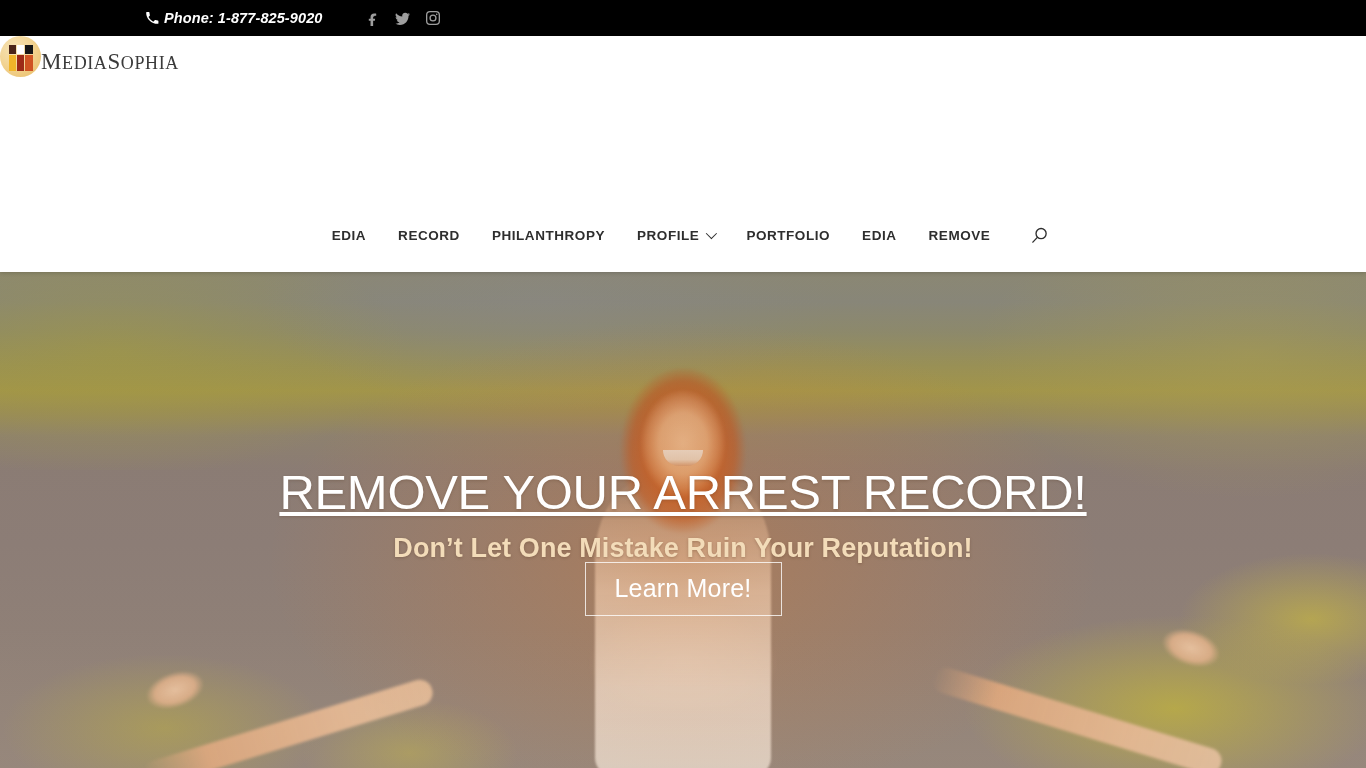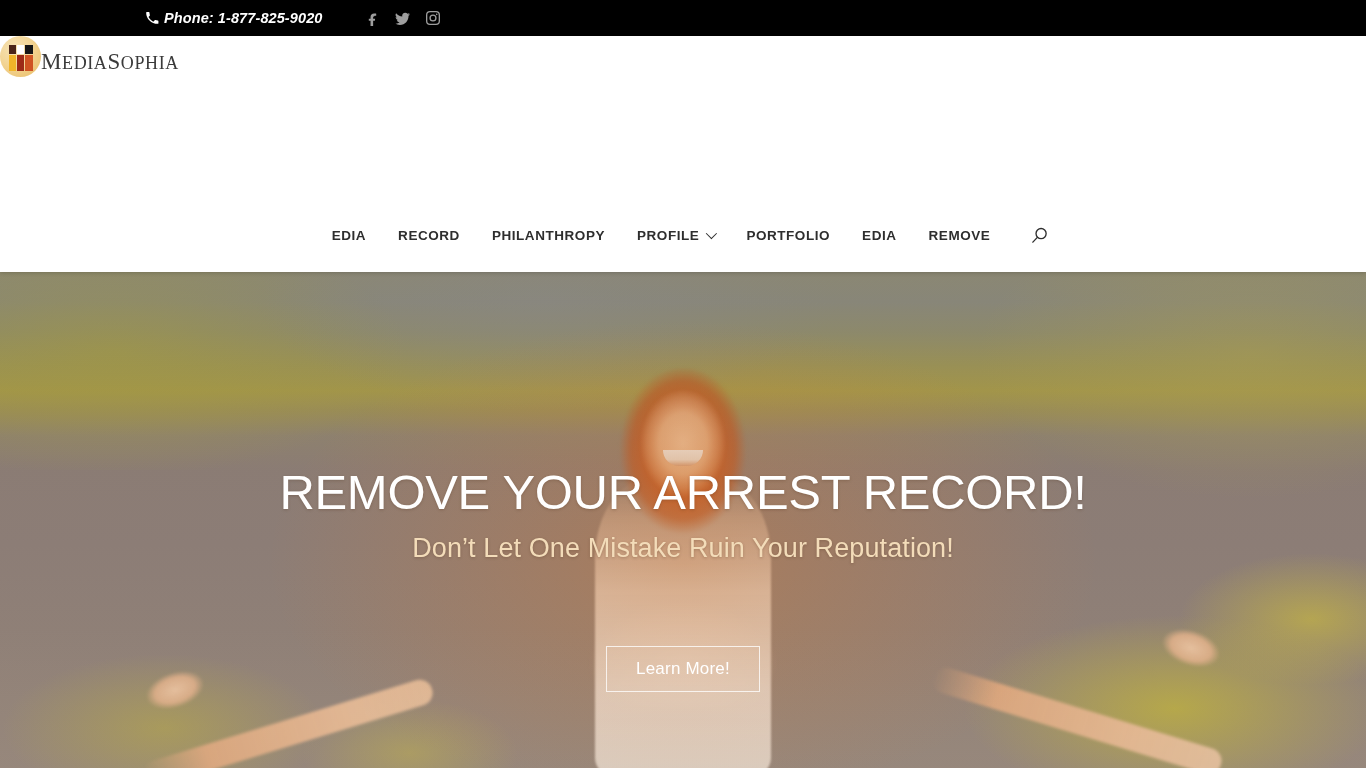--- a/index.html
+++ b/index.html
@@ -295,39 +295,39 @@
   .hero-title {
     margin-top:196px;
     color:#ffffff;
     font-size:49px;
     font-weight:300;
     letter-spacing:-.3px;
     line-height:1;
     text-align:center;
     white-space:nowrap;
     text-shadow:0 1px 3px rgba(80,50,30,.28);
+    text-decoration:underline;
   }
   .hero-sub {
     margin-top:18px;
     color:#f3dcb9;
     font-size:27px;
-    font-weight:400;
+    font-weight:700;
     letter-spacing:.1px;
     line-height:1;
     text-align:center;
     white-space:nowrap;
     text-shadow:0 1px 3px rgba(80,50,30,.3);
   }
   .cta {
-    margin-top:84px;
     display:inline-block;
     padding:13px 29px 14px;
     border:1px solid rgba(255,255,255,.78);
     color:#ffffff;
-    font-size:17px;
+    font-size:25px;
     font-weight:400;
     letter-spacing:.2px;
     background:transparent;
     cursor:pointer;
     line-height:1;
     font-family:"Liberation Sans", sans-serif;
   }
 </style>
 </head>
 <body>

